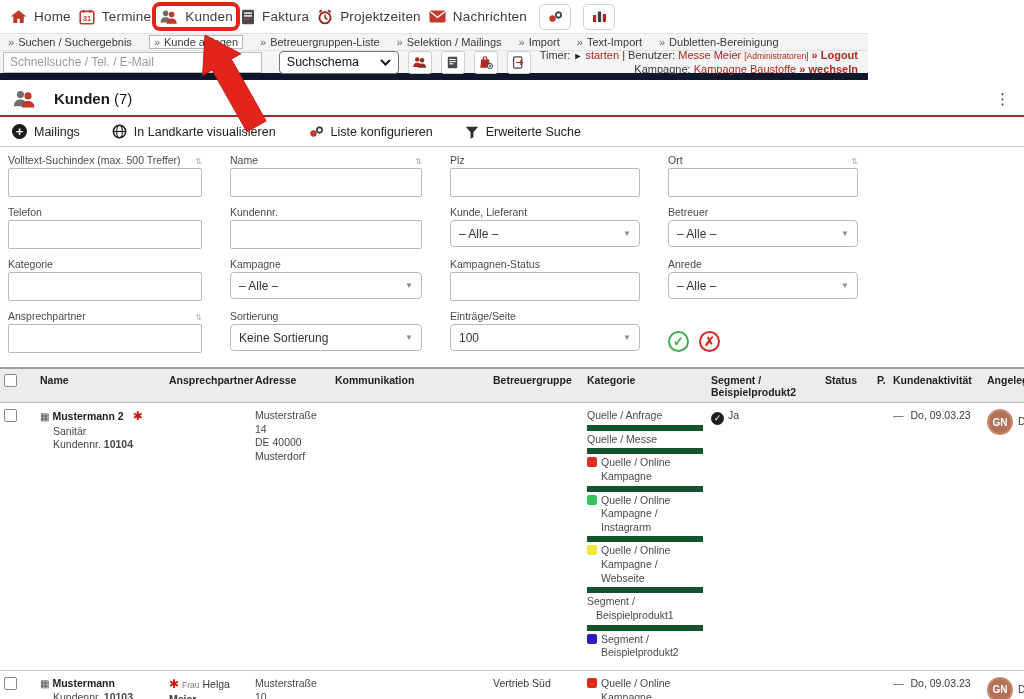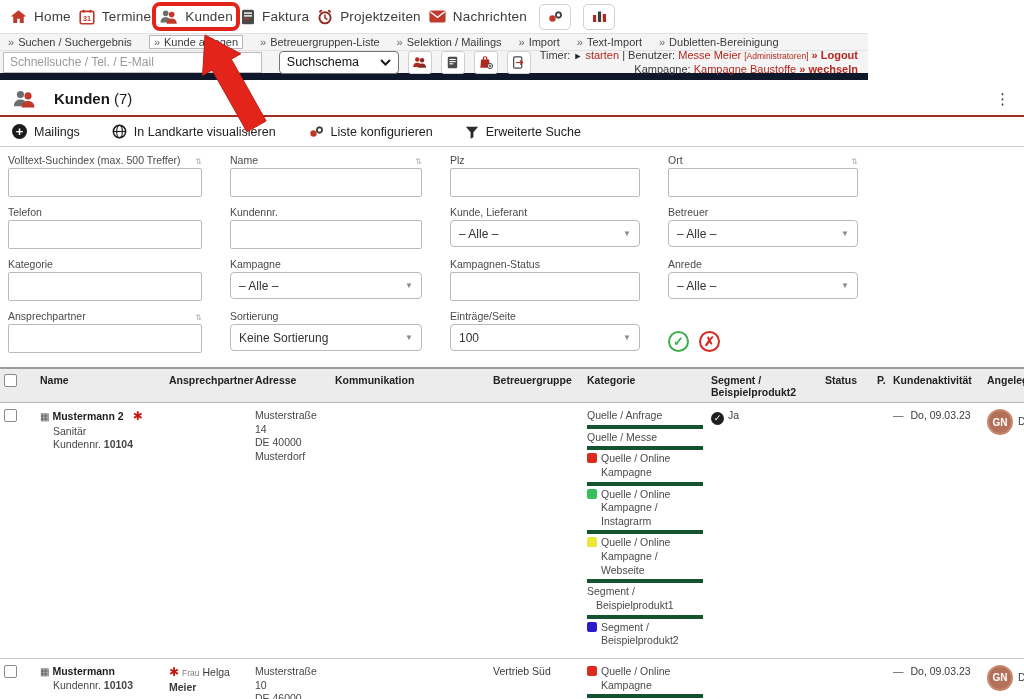--- a/index.html
+++ b/index.html
@@ -85,21 +85,21 @@
 
   .cb { width:13px; height:13px; border:1px solid #8a8a8a; border-radius:2px; background:#fff; display:inline-block; cursor:pointer; }
   .bicon { color:#4c4c4c; font-size:10px; margin-right:3px; }
   .nm b { color:#1d1d1d; }
   .nm-sub { padding-left:13px; color:#474747; }
   .ast { color:#c2190e; font-size:12px; }
   .nm .ast { margin-left:9px; }
   .ap .ast { margin-right:3px; margin-left:0; }
   .sal { font-size:8.5px; color:#7d7d7d; }
   .addr { white-space:pre-line; color:#474747; }
-  .cat { padding-left:14px; text-indent:-14px; border-bottom:4px solid #14532d; padding-bottom:2px; margin-bottom:2px; color:#4a4a4a; }
+  .cat { padding-left:14px; text-indent:-14px; border-bottom:6px solid #14532d; padding-bottom:2px; margin-bottom:2px; color:#4a4a4a; }
   .cat.nosw { padding-left:9px; text-indent:-9px; }
   .cat:last-child { border-bottom:none; }
   .sw { display:inline-block; width:10px; height:10px; border-radius:2px; margin-right:4px; vertical-align:-1px; }
   .jabadge { display:inline-flex; width:13px; height:13px; border-radius:50%; background:#1f1f1f; color:#fff; font-size:9px;
     align-items:center; justify-content:center; margin-right:4px; vertical-align:-2px; }
   .dash { color:#555; margin-right:7px; }
   .angel { display:flex; align-items:center; gap:5px; }
   .avatar { min-width:26px; width:26px; height:26px; border-radius:50%; background:#b3715a; border:2px solid #c9886e;
     color:#fff; font-weight:bold; font-size:10px; display:flex; align-items:center; justify-content:center; }
 

